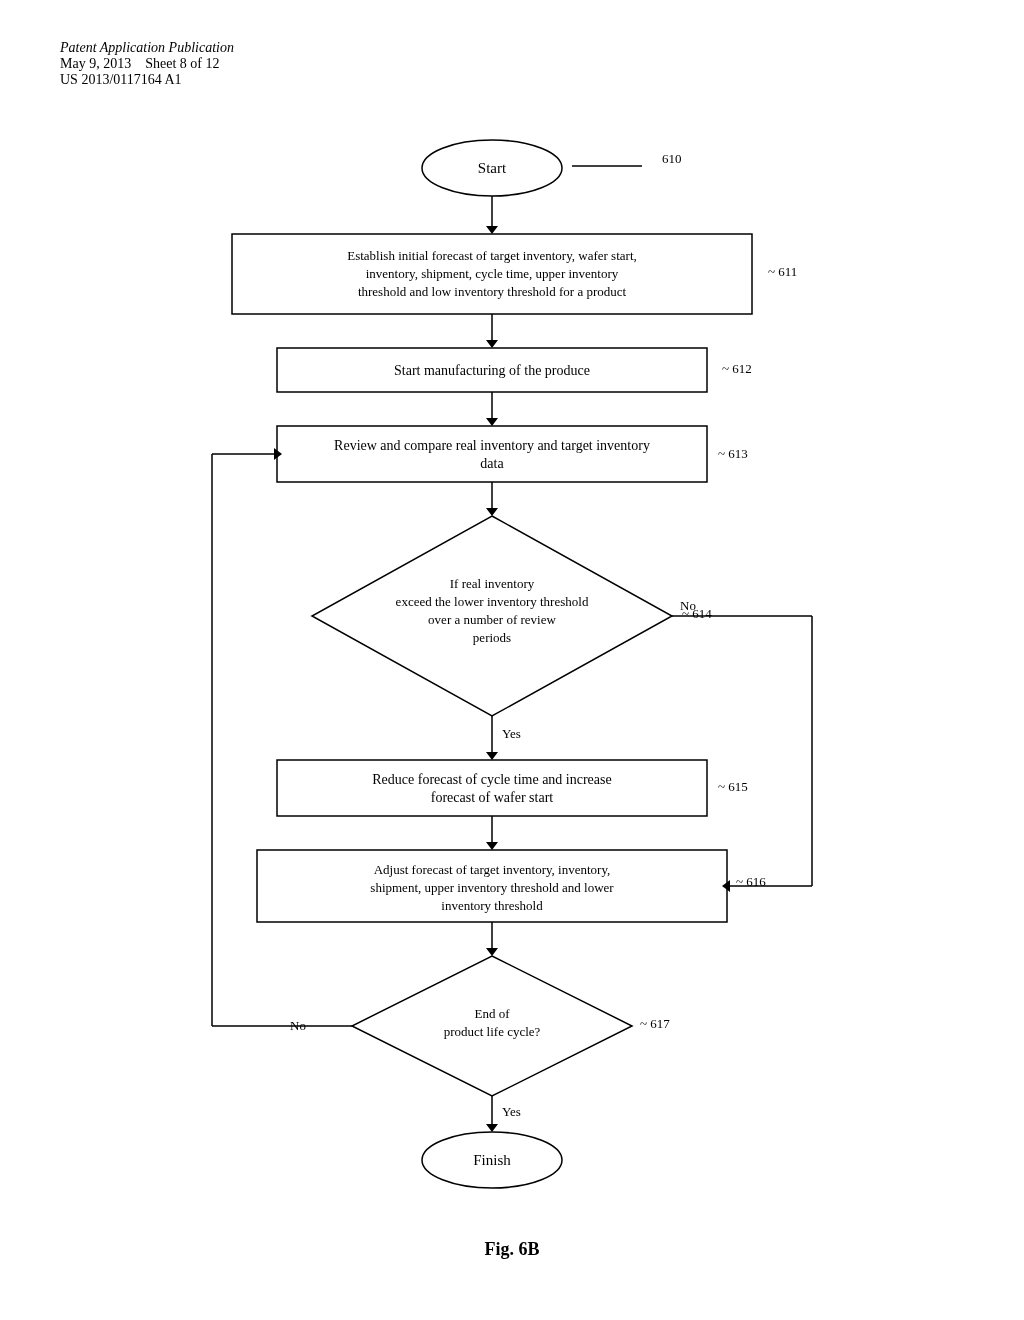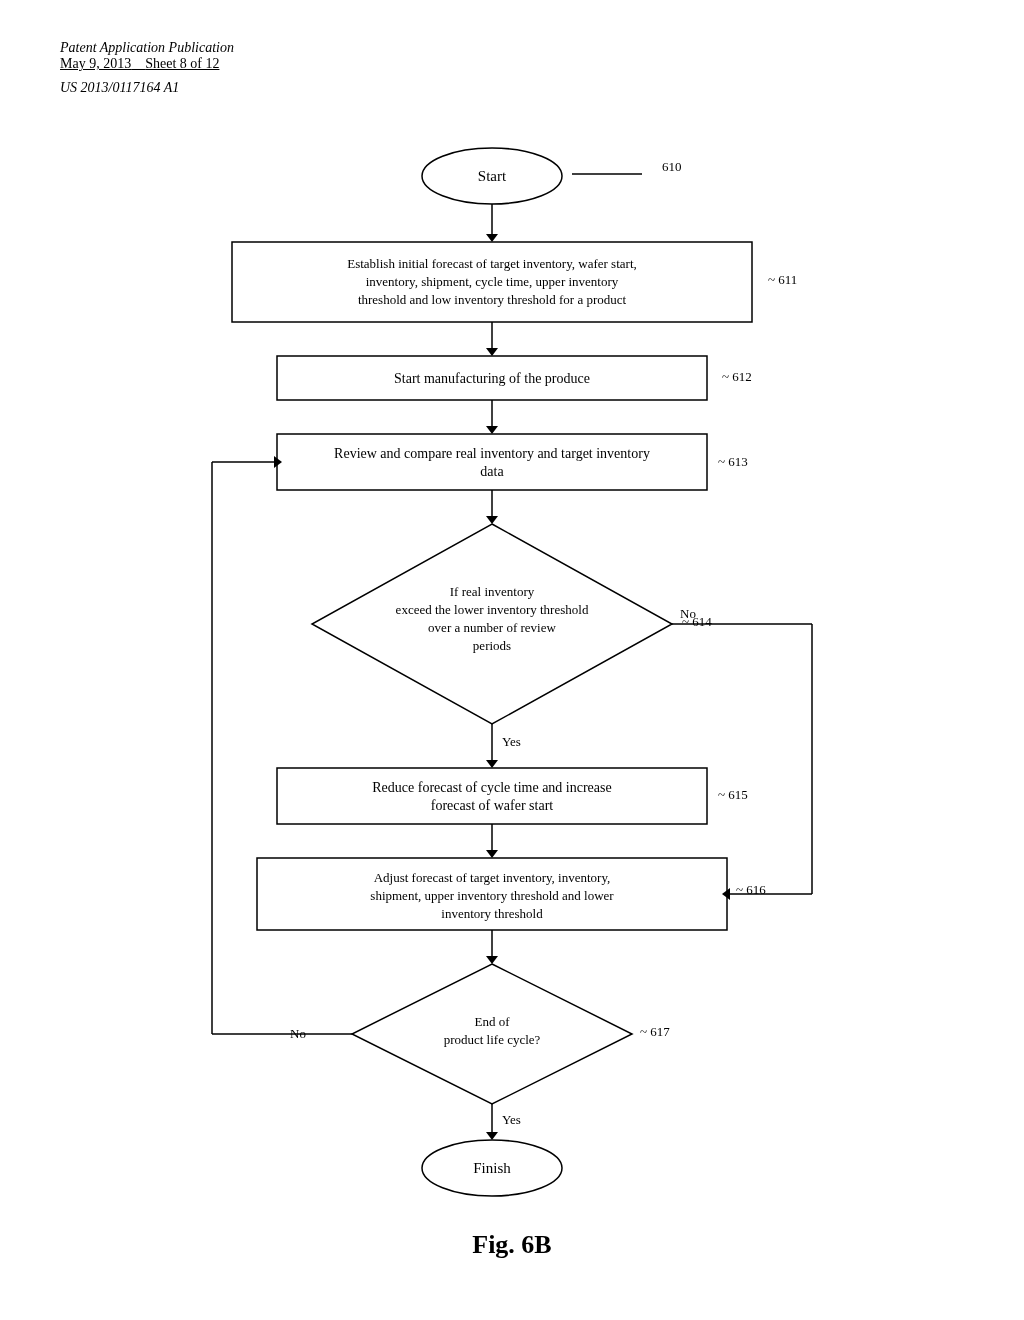--- a/index.html
+++ b/index.html
@@ -23,28 +23,25 @@
       align-items: flex-start;
       margin-bottom: 10px;
       font-size: 14px;
       flex-direction: column;
     }
     .header-left {
       font-style: italic;
     }
     .header-center {
       text-align: right;
-      text-decoration: underline;
     }
     .header-right {
-      font-style: italic;
-      margin-top: 8px;
     }
     .fig-label {
-      font-size: 26px;
+      font-size: 18px;
       font-weight: bold;
       text-align: center;
       margin-top: 20px;
     }
   </style>
 </head>
 <body>
 
 <div class="page">
 

